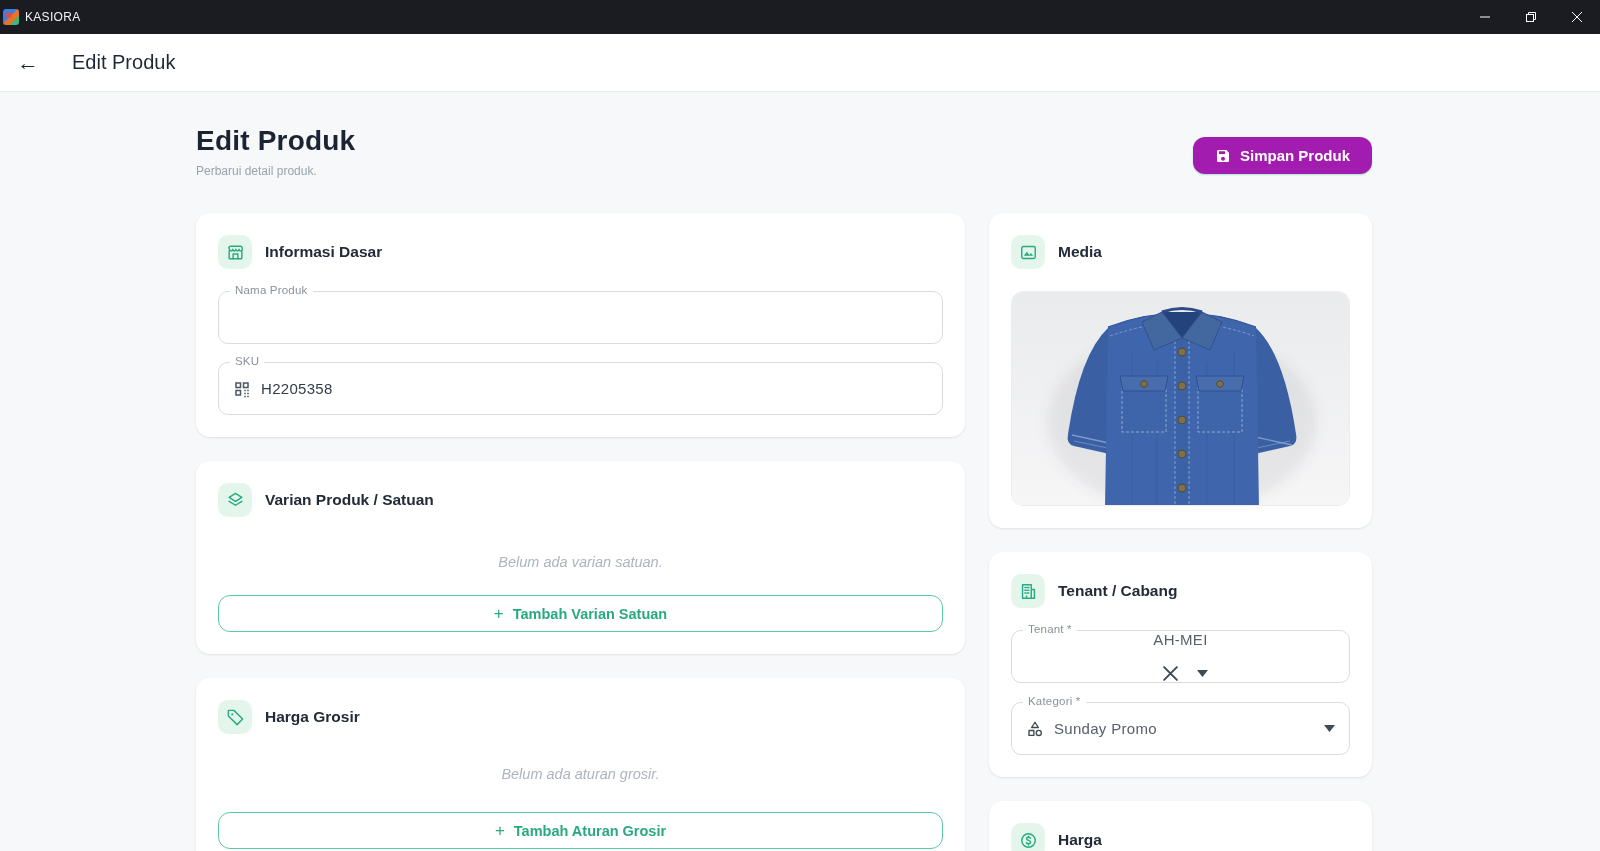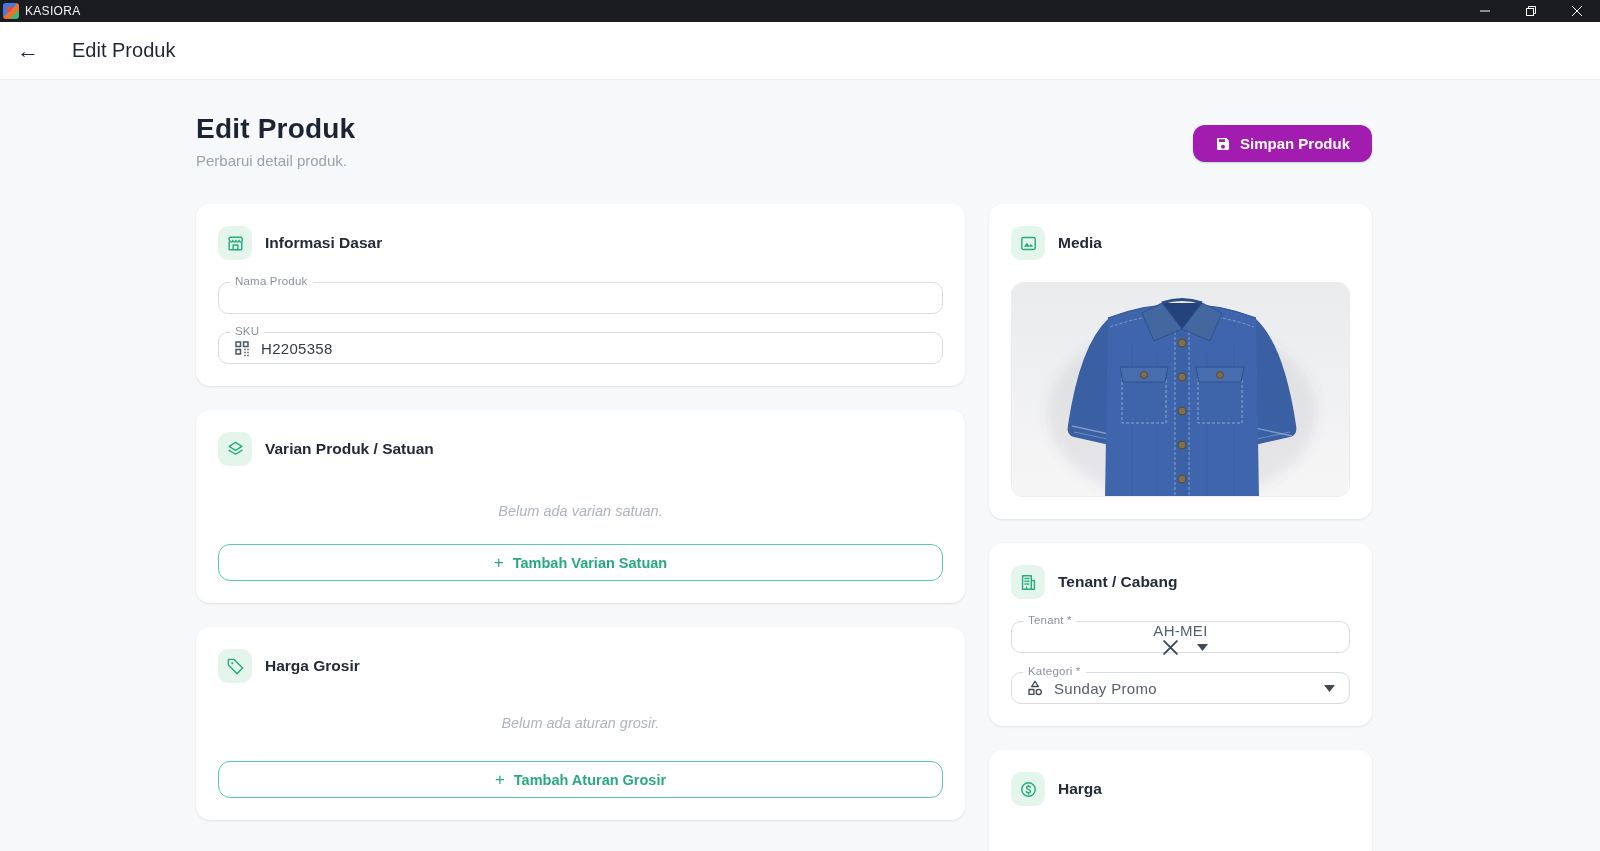--- a/index.html
+++ b/index.html
@@ -1,56 +1,56 @@
 <!DOCTYPE html>
 <html><head>
 <meta charset="utf-8">
 <style>
   * { margin:0; padding:0; box-sizing:border-box; }
   html,body { width:1600px; height:851px; overflow:hidden; font-family:"Liberation Sans", sans-serif; background:#f7f8fa; }
 
   
-  .titlebar { height:22px; background:#1a1c22; display:flex; align-items:center; color:#fff; }
+  .titlebar { height:34px; background:#1a1c22; display:flex; align-items:center; color:#fff; }
   .titlebar-logo { width:16px; height:16px; margin:0 6px 0 3px; border-radius:3px;
     background:linear-gradient(135deg,#3d7fe0 0%,#3d7fe0 45%,#e8742c 45%,#e8742c 70%,#44b576 70%); position:relative; }
   .titlebar-logo::after{ content:""; position:absolute; left:3px; top:3px; width:6px; height:6px; border-radius:50%; background:#e14b4b; opacity:.9;}
   .titlebar-name { font-size:12px; letter-spacing:.3px; color:#f2f3f5; }
   .titlebar-spacer { flex:1; }
   .win-btn { width:46px; height:22px; display:flex; align-items:center; justify-content:center; cursor:pointer; }
   .win-btn svg { display:block; }
 
   
   .appbar { height:58px; background:#ffffff; display:flex; align-items:center; border-bottom:1px solid #ececef; }
   .back-btn { width:40px; height:40px; margin-left:8px; display:flex; align-items:center; justify-content:center;
     font-size:22px; color:#1f2737; cursor:pointer; border-radius:50%; }
   .appbar-title { margin-left:24px; font-size:20px; font-weight:500; color:#1f2737; }
 
   
   .content { height:771px; overflow:hidden; padding-top:33px; }
   .container { width:1176px; margin-left:196px; }
 
   .page-head { display:flex; justify-content:space-between; align-items:flex-start; margin-bottom:35px; }
   .page-title { font-size:28px; font-weight:800; color:#1c2434; letter-spacing:.2px; }
-  .page-subtitle { margin-top:7px; font-size:15px; color:#9aa3ad; }
+  .page-subtitle { margin-top:7px; font-size:12px; color:#9aa3ad; }
   .save-btn { margin-top:12px; display:flex; align-items:center; gap:9px; background:#a21caf; color:#fff;
     border:none; border-radius:12px; padding:10px 22px; font-size:15px; font-weight:700; cursor:pointer;
     font-family:"Liberation Sans", sans-serif; box-shadow:0 1px 2px rgba(46,177,136,.35); }
 
   .cols { display:flex; gap:24px; align-items:flex-start; }
   .col-left { width:769px; }
   .col-right { width:383px; }
 
   .card { background:#fff; border-radius:14px; padding:22px; margin-bottom:24px;
     box-shadow:0 1px 3px rgba(16,24,40,.06), 0 1px 2px rgba(16,24,40,.04); }
   .card-head { display:flex; align-items:center; gap:13px; }
   .card-icon { width:34px; height:34px; border-radius:10px; background:#e4f5ec; display:flex; align-items:center; justify-content:center; flex:0 0 auto; }
   .card-title { font-size:15.5px; font-weight:700; color:#232b38; }
 
   
-  .field { position:relative; border:1px solid #d8dce1; border-radius:10px; height:32px;
+  .field { position:relative; border:1px solid #d8dce1; border-radius:10px; height:53px;
     display:flex; align-items:center; padding:0 14px; background:#fff; }
   .field + .field { margin-top:18px; }
   .field-label { position:absolute; top:-8px; left:11px; background:#fff; padding:0 5px;
     font-size:11.5px; color:#8a919c; letter-spacing:.2px; }
   .field input { border:none; outline:none; flex:1; font-size:15px; color:#333c49;
     font-family:"Liberation Sans", sans-serif; background:transparent; letter-spacing:.3px; }
   .field .lead-icon { margin-right:10px; display:flex; }
   .field .trail { display:flex; align-items:center; gap:18px; margin-left:8px; }
   .field .select-value { flex:1; font-size:15px; color:#57606c; letter-spacing:.3px; }
   .mt16 { margin-top:16px; }

